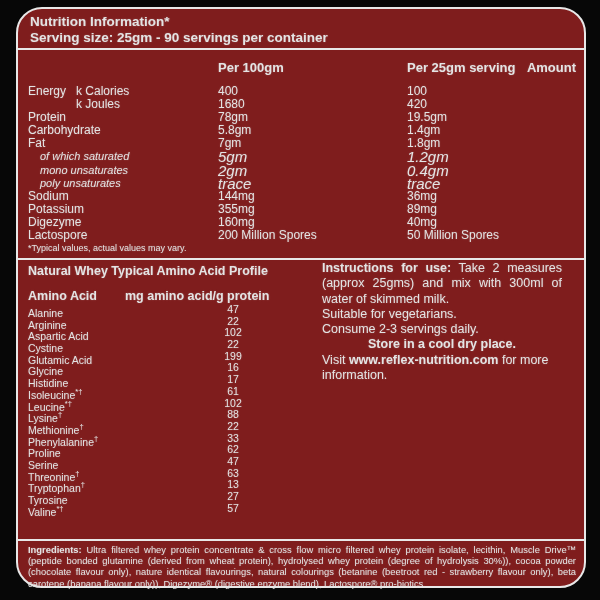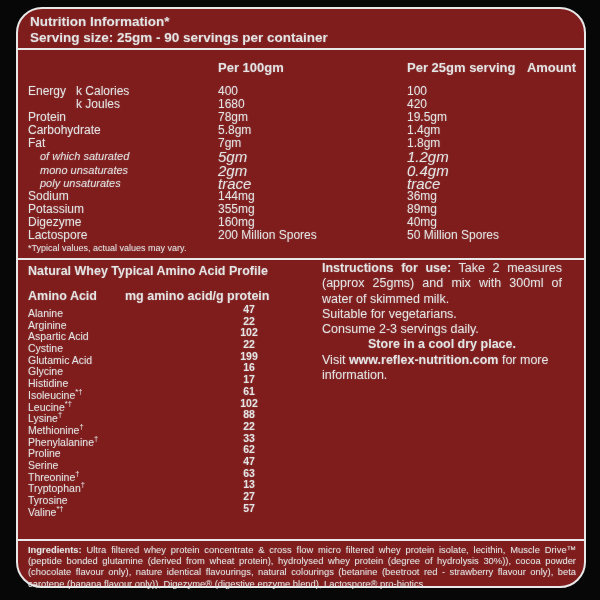--- a/index.html
+++ b/index.html
@@ -38,21 +38,21 @@
   .nfootnote{margin-top:1px;font-size:9px;line-height:10px;}
 
   
   .amino-title{position:absolute;left:10px;top:255px;font-weight:bold;font-size:12.5px;}
   .amino-head{position:absolute;left:10px;top:280px;width:280px;height:14px;font-weight:bold;font-size:12.5px;}
   .aa-h2{position:absolute;left:97px;top:0;}
   .arows{position:absolute;left:10px;top:295px;width:280px;font-size:10.5px;}
   .arow{position:relative;height:11.7px;line-height:11.7px;}
   .aa-name{position:absolute;left:0;white-space:nowrap;}
   .aa-marks{font-size:7.5px;}
-  .aa-value{position:absolute;left:176px;width:90px;text-align:center;font-weight:bold;}
+  .aa-value{position:absolute;left:160px;width:90px;text-align:center;}
   .amino-foot{position:absolute;left:10px;top:508px;font-size:10px;line-height:11.5px;}
 
   
   .instructions{position:absolute;left:304px;top:252px;width:240px;font-size:12.5px;line-height:15.3px;}
   .instructions p{margin:0;}
   .p-use{text-align:justify;}
   .p-veg{margin-top:13px;}
   .p-consume{margin-top:13px;}
   .p-store{margin-top:12px;font-weight:bold;text-align:center;}
   .p-visit{margin-top:20px;}

